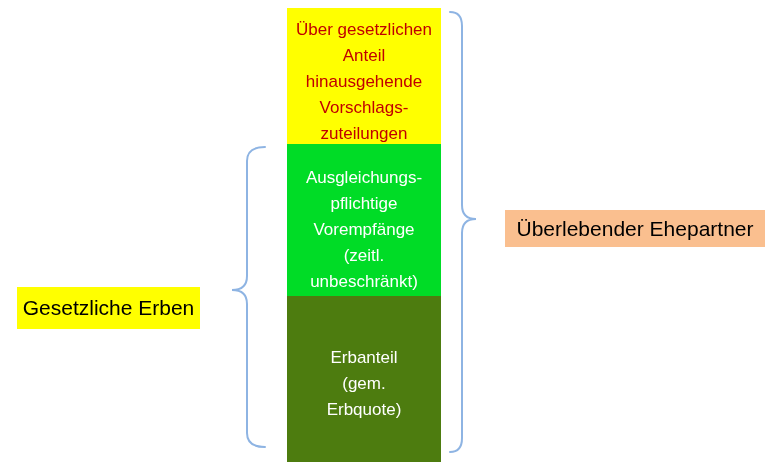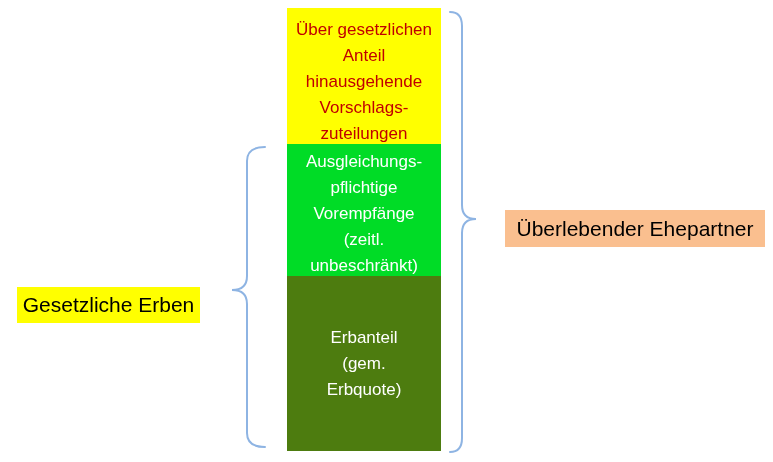--- a/index.html
+++ b/index.html
@@ -23,34 +23,34 @@
     justify-content: center;
     text-align: center;
     box-sizing: border-box;
   }
   .seg-text {
     white-space: pre-line;
     font-size: 17px;
     line-height: 26px;
   }
   .segment.seg-0 { height: 136px; align-items: flex-start; padding-top: 9px; }
-  .segment.seg-1 { height: 132px; align-items: flex-start; padding-top: 5px; }
+  .segment.seg-1 { height: 152px; align-items: flex-start; padding-top: 21px; }
   .segment.seg-2 { height: 175px; align-items: center; }
   .brace {
     position: absolute;
   }
   .side-label {
     position: absolute;
     display: flex;
     align-items: center;
     justify-content: center;
     font-size: 21px;
     white-space: nowrap;
   }
-  .label-left  { left: 17px;  top: 287px; width: 183px; height: 36px; }
+  .label-left  { left: 17px;  top: 287px; width: 183px; height: 42px; }
   .label-right { left: 505px; top: 210px; width: 260px; height: 37px; }
 </style>
 </head>
 <body>
 
 <div class="canvas">
 
   <div class="stack">
     <div class="segment seg-0" style="background-color: rgb(255, 255, 0); color: rgb(192, 0, 0);">
       <div class="seg-text">Über gesetzlichen

